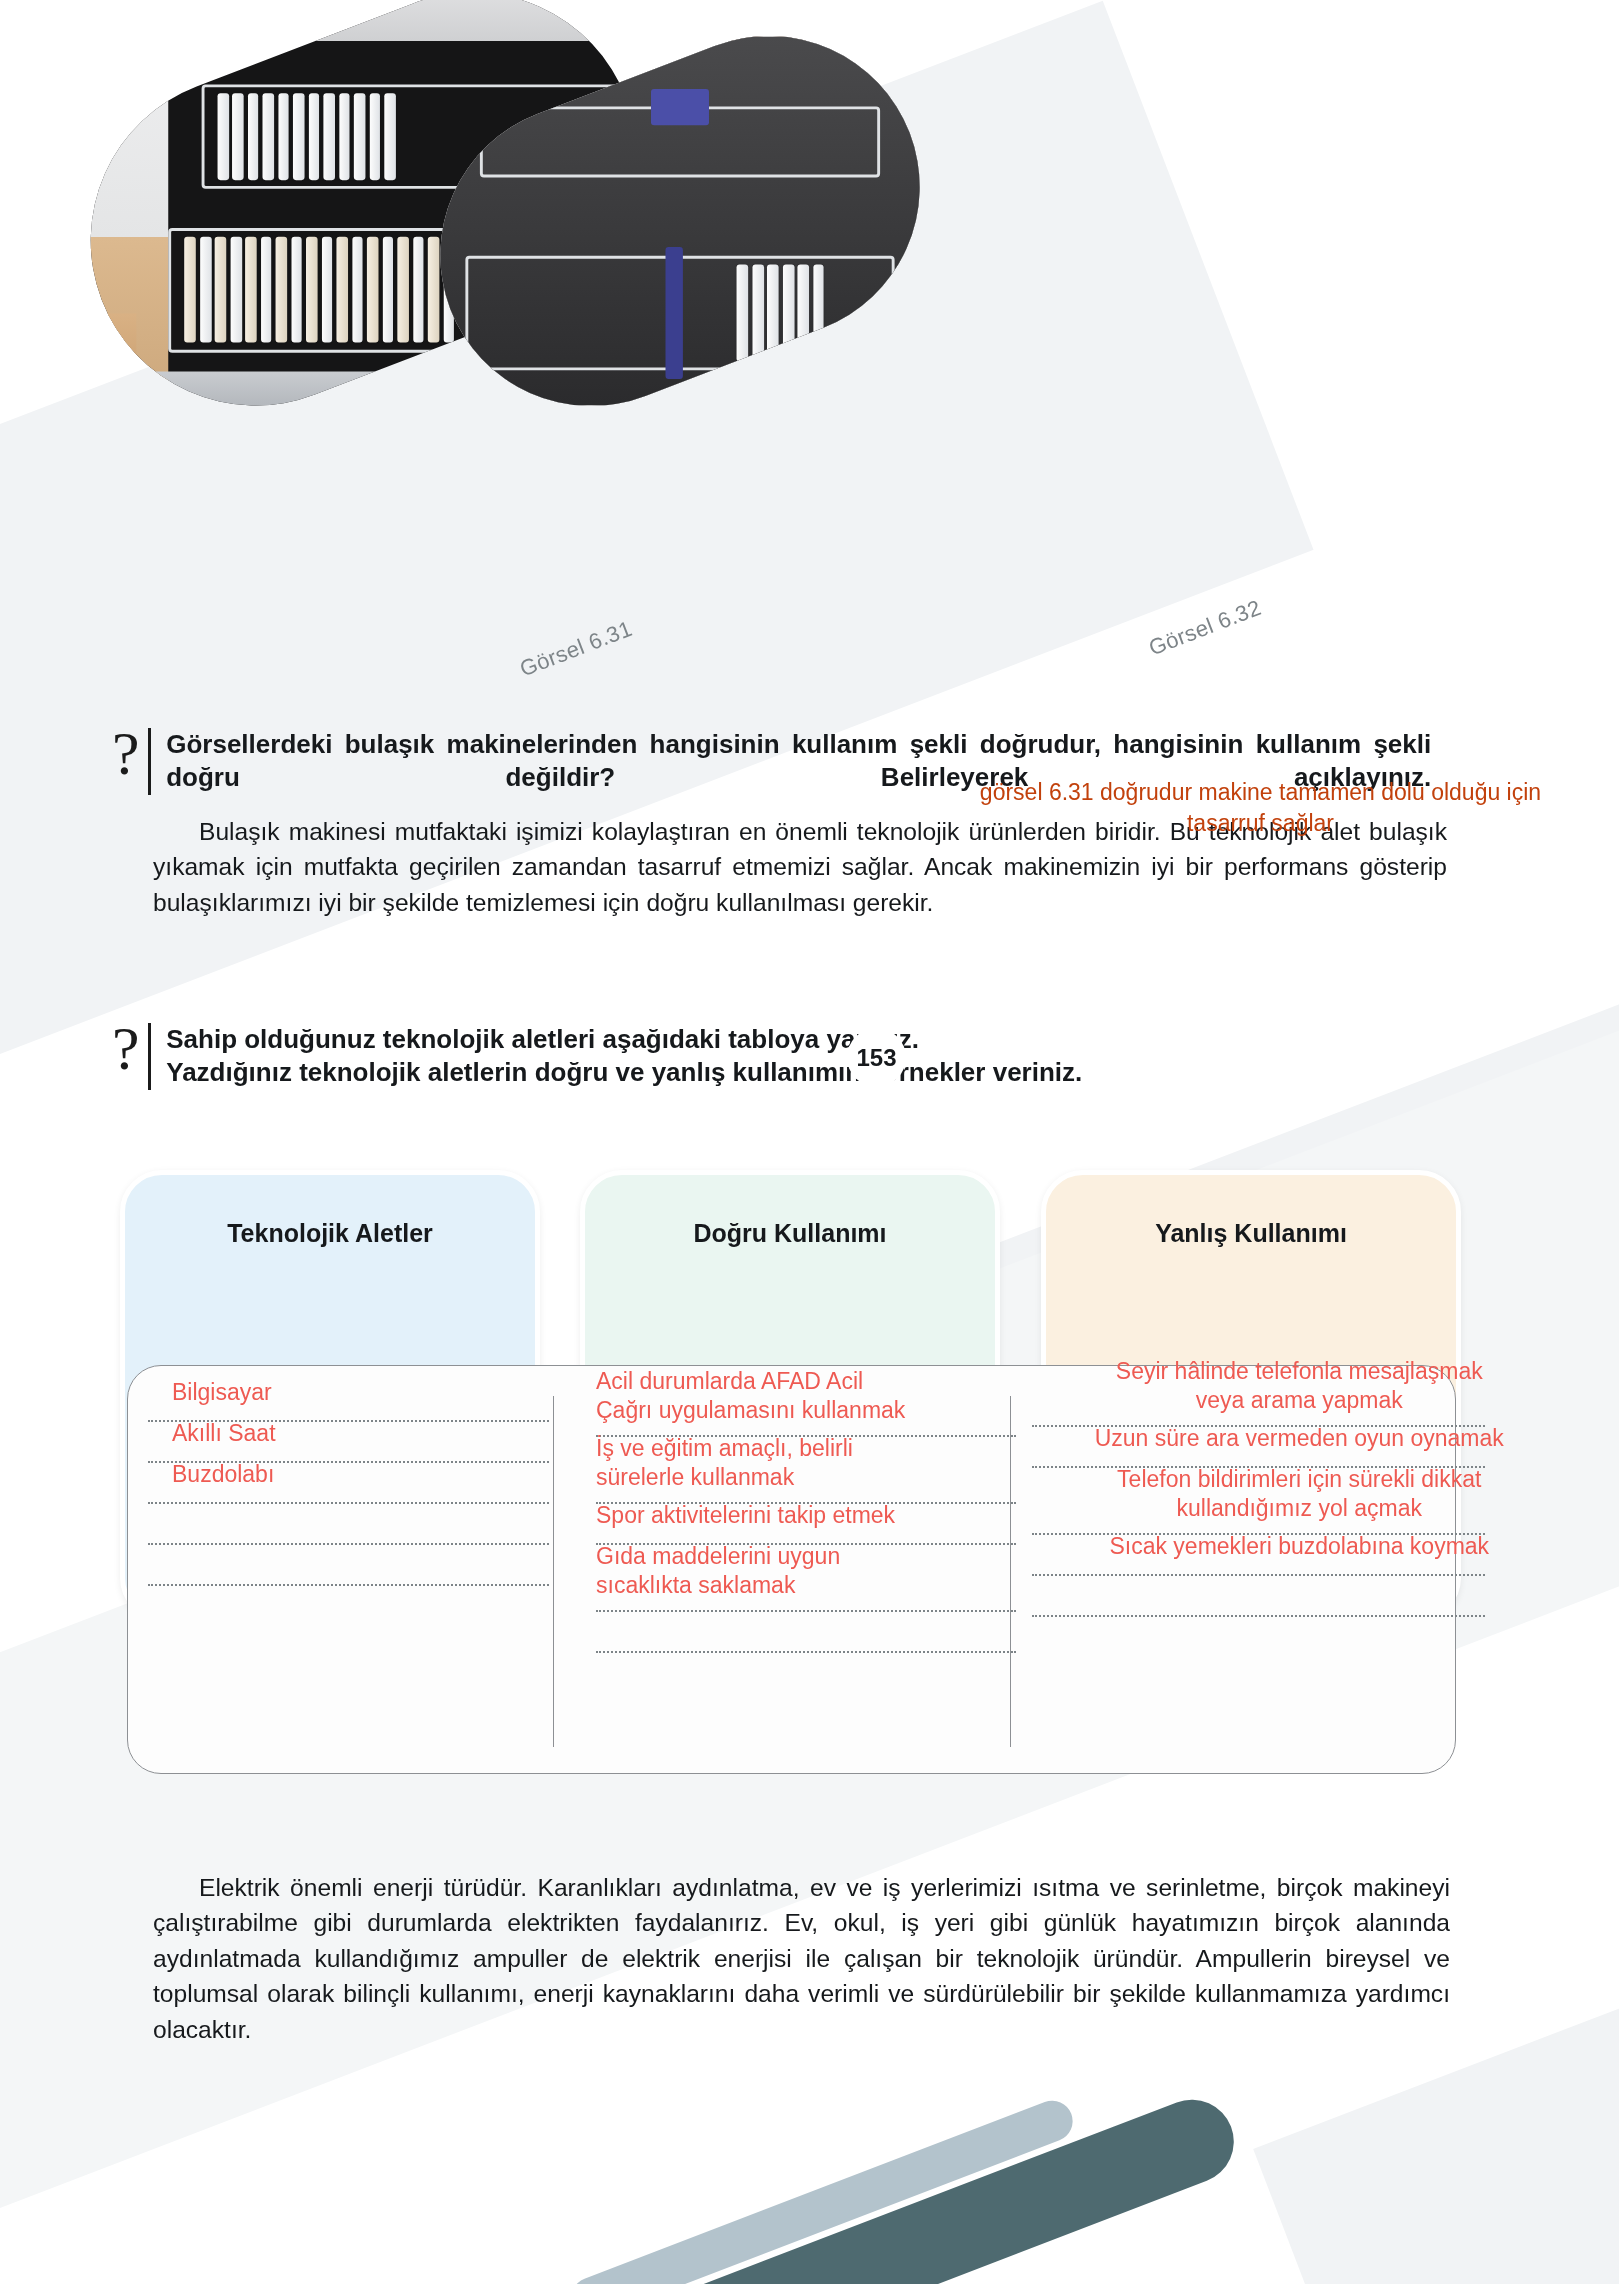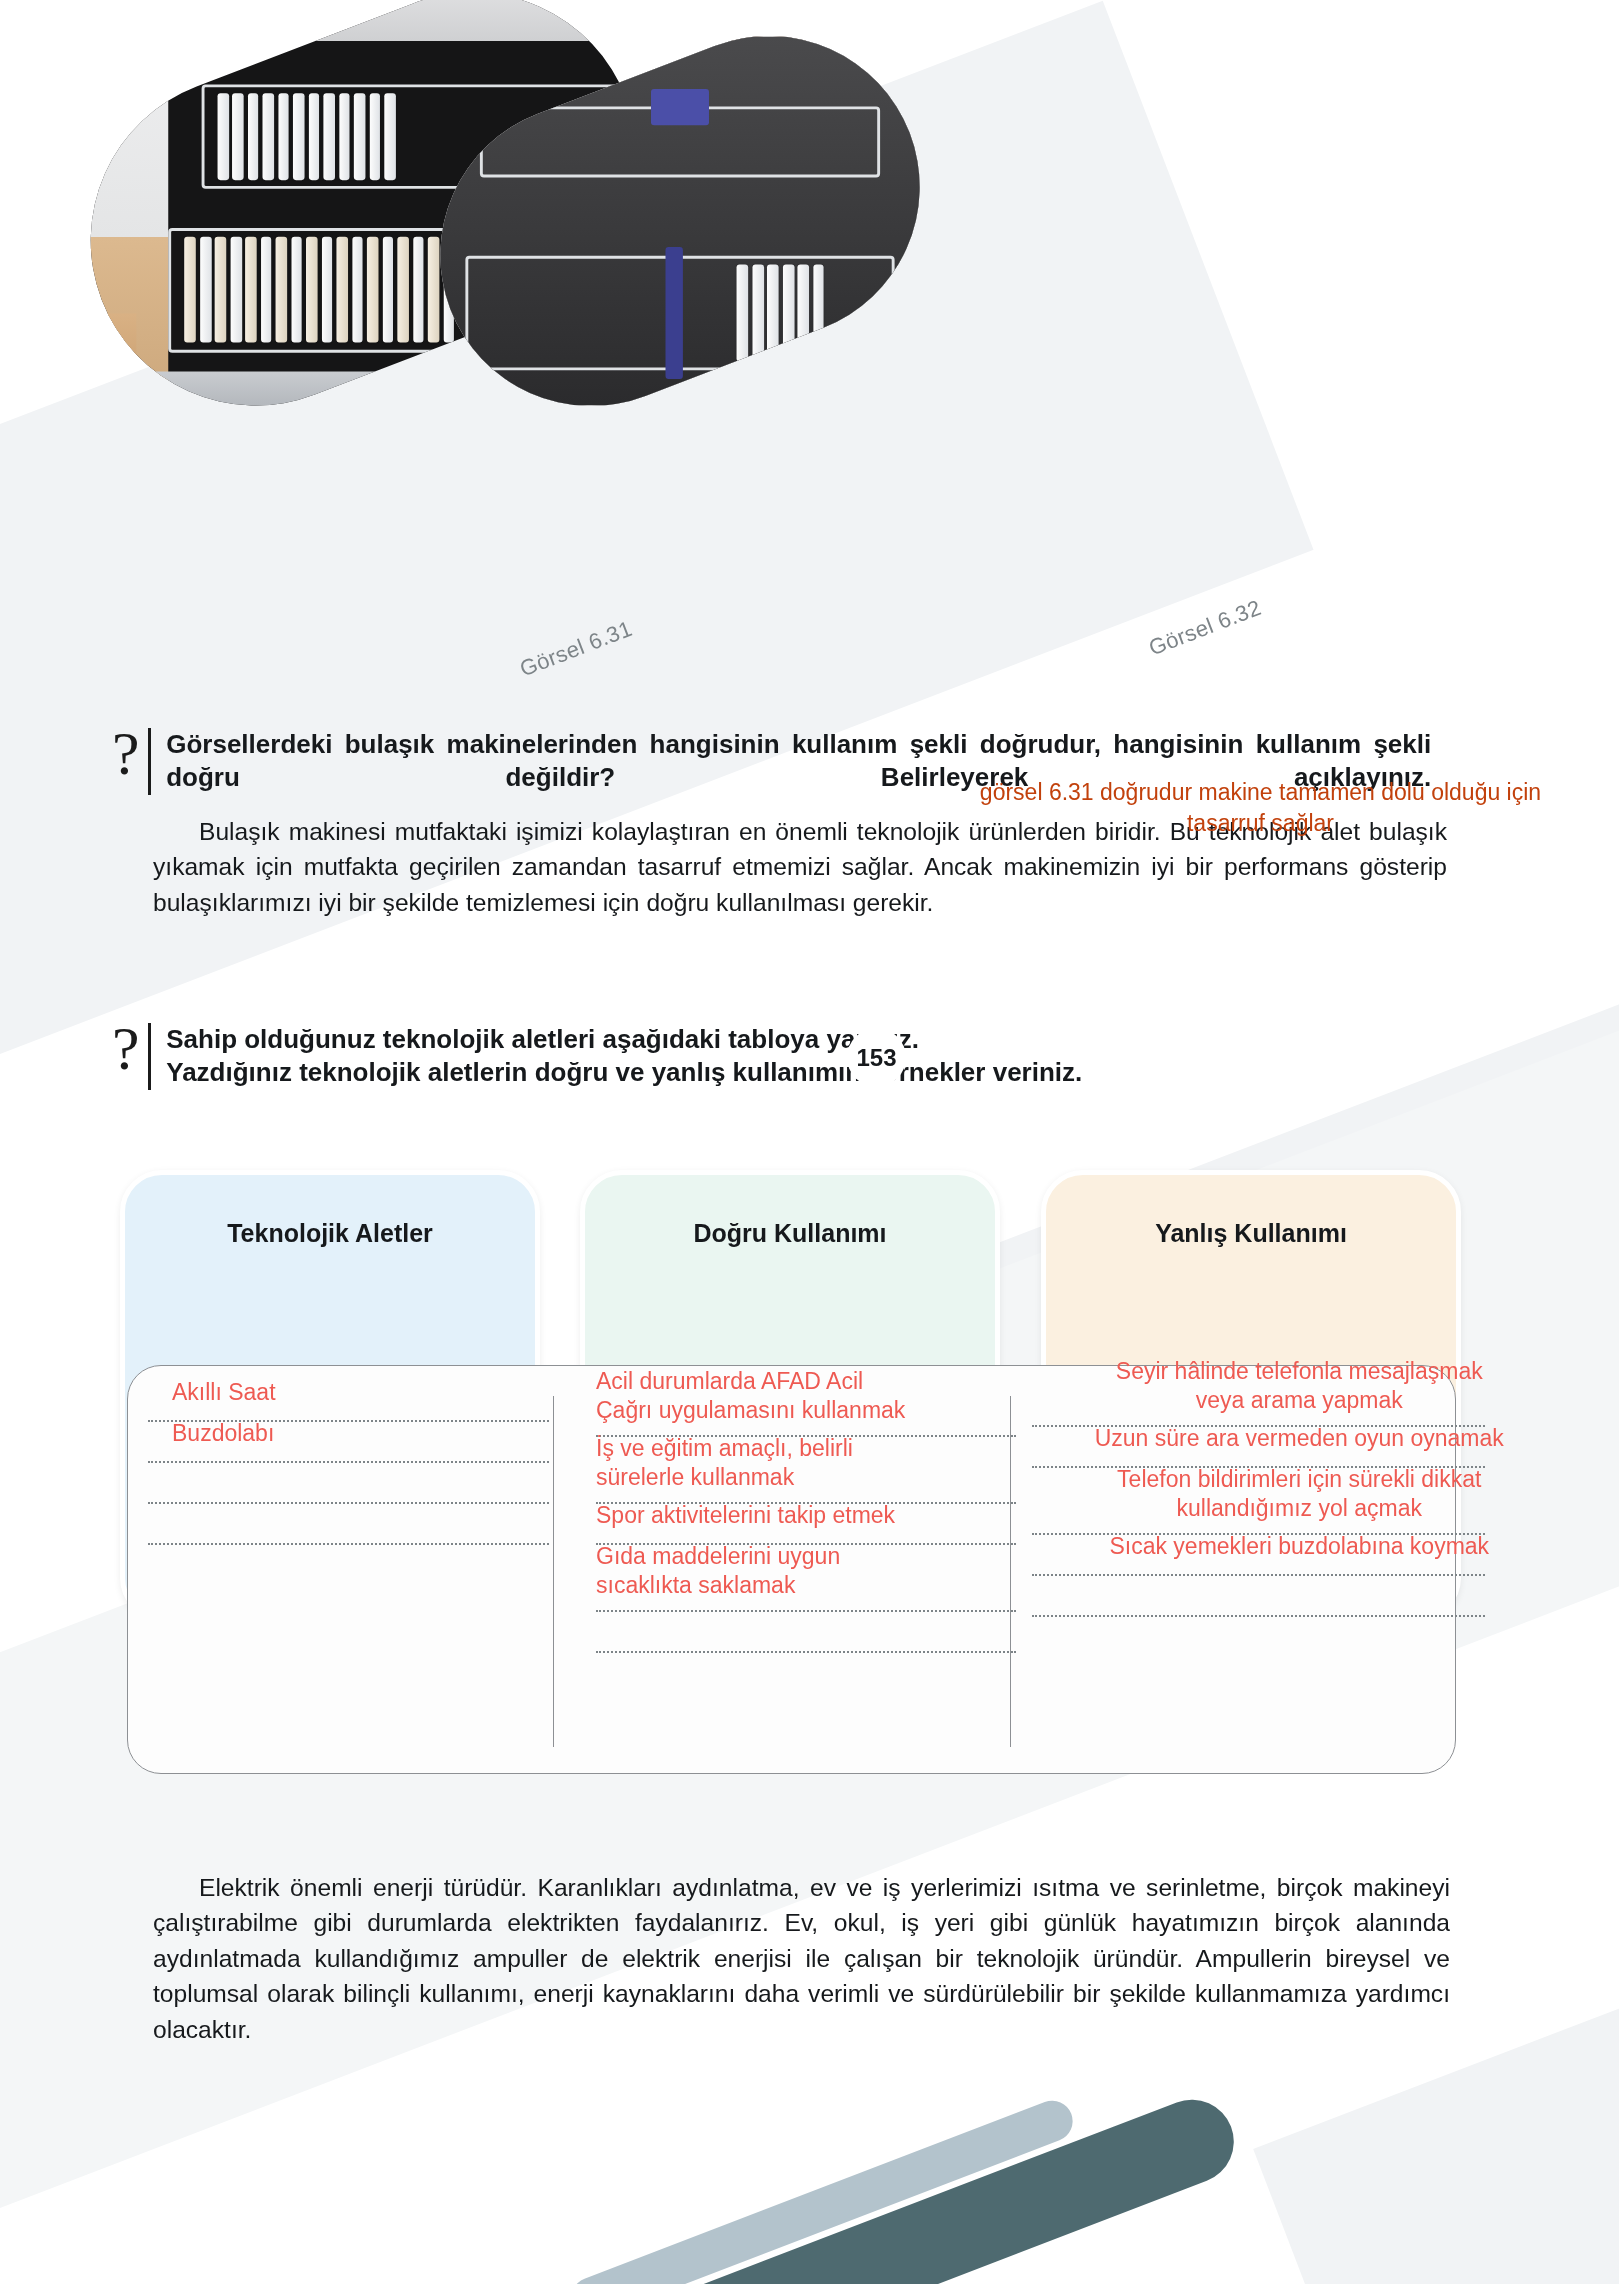--- a/index.html
+++ b/index.html
@@ -409,20 +409,23 @@
       <span>Yanlış Kullanımı</span>
     </div>
 
     <div class="body-card">
       <div class="vdiv vdiv-1"></div>
       <div class="vdiv vdiv-2"></div>
     </div>
 
     <div class="cell cell-1">
       <div class="dline">
+          <span class="hw pad">Bilgisayar</span>
+        </div>
+      <div class="dline">
           <span class="hw pad">Akıllı Saat</span>
         </div>
       <div class="dline">
           <span class="hw pad">Buzdolabı</span>
         </div>
       <div class="dline">
           <span class="hw pad"></span>
         </div>
       <div class="dline">
           <span class="hw pad"></span>

